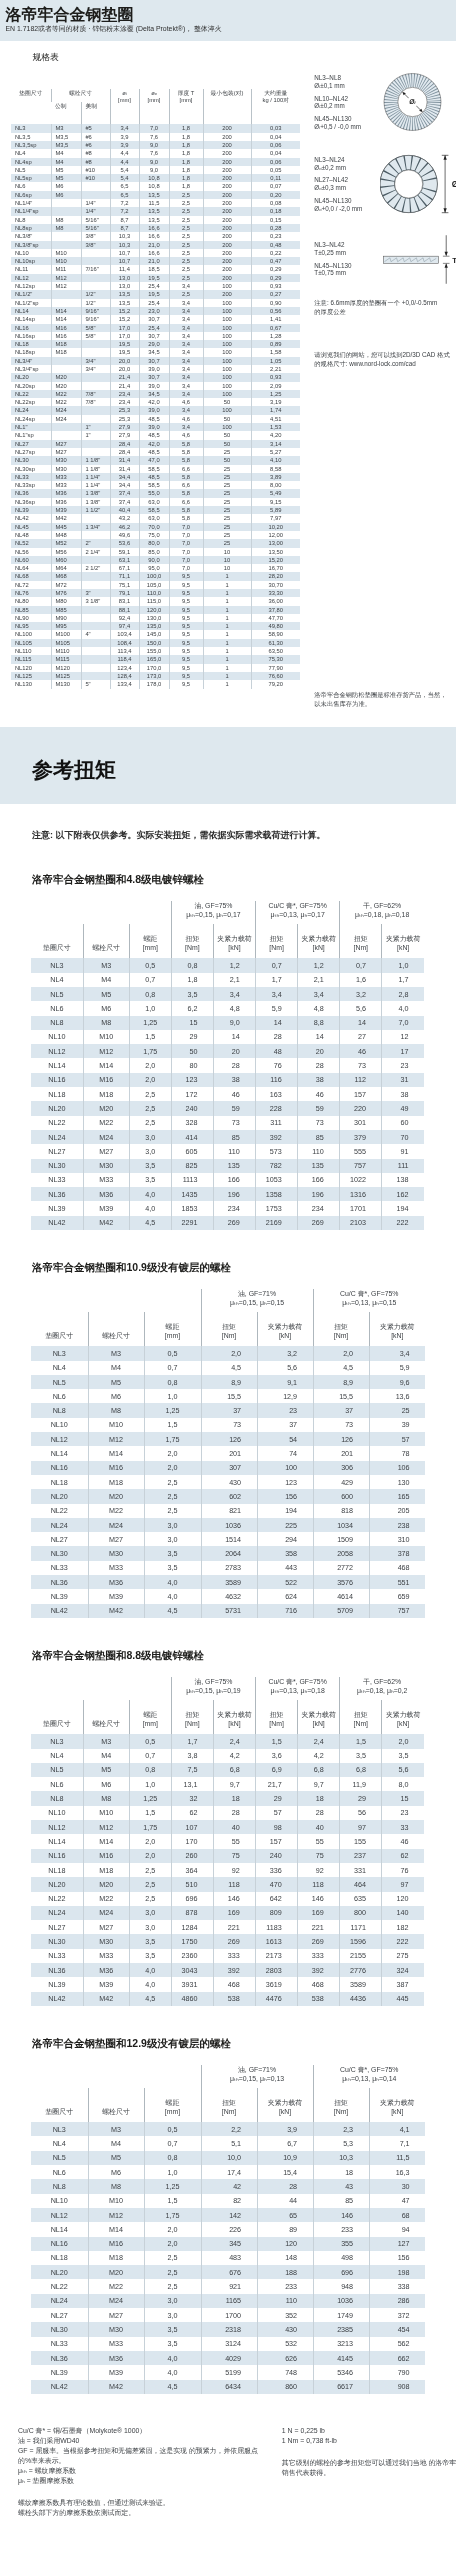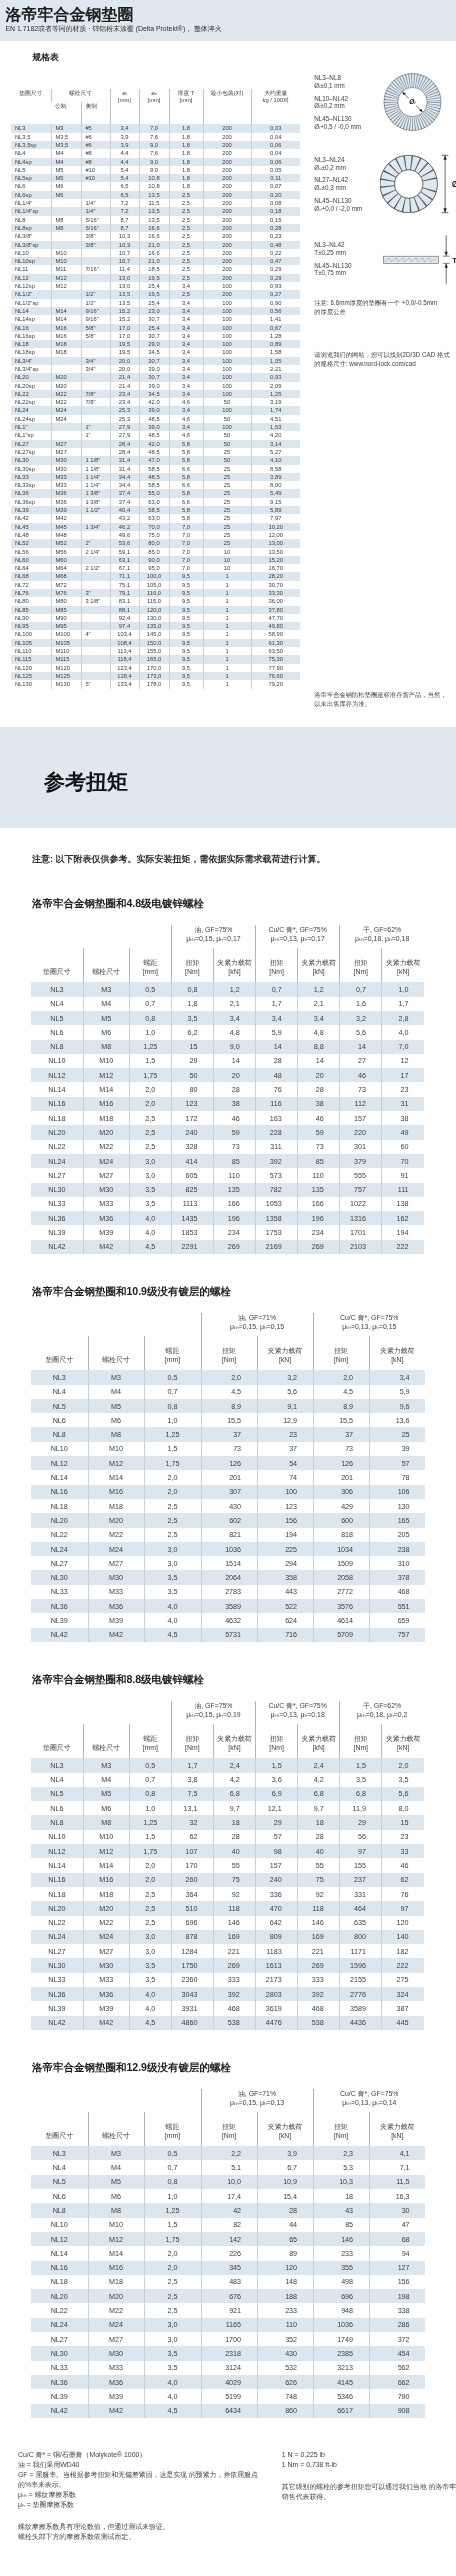--- a/index.html
+++ b/index.html
@@ -10,21 +10,21 @@
     background:#ffffff;
     font-family:"Liberation Sans","DejaVu Sans",sans-serif;
     color:#3d4145;
   }
   
   .header-band{ background:var(--band); padding:7.2px 6.6px 6.6px 5.5px; }
   .header-band h1{ margin:0; font-size:16px; line-height:15.4px; color:#1d1d1b; font-weight:bold; }
   .header-band .subtitle{ margin-top:1.7px; font-size:6.9px; color:#2e2e2e; }
 
   
-  .section-heading{ margin:11px 0 5.5px 5.5px; font-size:8.8px; font-weight:bold; color:#1d1d1b;padding-left:27px; }
+  .section-heading{ margin:11px 0 5.5px 5.5px; font-size:8.8px; font-weight:normal; color:#1d1d1b;padding-left:27px; }
   .spec-wrap{ display:flex; align-items:center; padding-left:11px; }
 
   table{ border-collapse:collapse; }
   .spec-table{ width:288px; font-size:5.8px; table-layout:fixed; }
   .spec-table col.c1{width:40px}.spec-table col.c2{width:30px}.spec-table col.c3{width:29px}
   .spec-table col.c4{width:29px}.spec-table col.c5{width:30px}.spec-table col.c6{width:34px}
   .spec-table col.c7{width:48px}.spec-table col.c8{width:49px}
   .spec-table thead th{
     font-weight:normal; color:#3d4145; text-align:center; vertical-align:top;
     padding:1.1px 1.1px 3.3px 1.1px; height:13.2px; font-size:5.8px; line-height:6.6px;
@@ -46,21 +46,21 @@
   .spec-side{ margin-left:14.3px; width:146px; display:flex; flex-direction:column; height:639px; font-size:6.3px; }
   .tol-block{ display:flex; align-items:center; }
   .tol-texts{ width:66px; }
   .tol-item{ margin:5px 0; line-height:7.7px; }
   .note-thickness{ margin-top:14.3px; line-height:8.8px; width:127px; }
   .note-cad{ margin-top:33px; line-height:9.4px; width:140px; }
   .note-stock{ margin-top:auto; line-height:9.4px; width:138px; }
 
   
   .banner{ background:var(--band); margin:18.7px 0 0 0; padding:32px 0 23px 32px; }
-  .banner h2{ margin:12px; font-size:21px; line-height:22px; color:#111; font-weight:bold; }
+  .banner h2{ margin:0; font-size:21px; line-height:22px; color:#111; font-weight:bold; }
   .banner .bsub{ margin-top:5.5px; font-size:12px; color:#4a4f53; font-weight:normal; }
   .notice{ margin:25px 0 0 32px; font-size:9px; font-weight:bold; color:#2e2e2e; }
 
   
   .torque-title{ margin:31px 0 0 32px; font-size:10.5px; font-weight:bold; color:#1d1d1b; }
   .torque-table{ margin:14.3px 0 0 31px; font-size:7.2px; table-layout:fixed; }
   .torque-table.g3{ width:393px; }
   .torque-table.g2{ width:393px; }
   .torque-table.g3 col.c1{width:52px}.torque-table.g3 col.c2{width:46px}.torque-table.g3 col.c3{width:42px}
   .torque-table.g3 col.cn{width:42px}
@@ -1513,21 +1513,21 @@
         <td>6,8</td>
         <td>6,8</td>
         <td>5,6</td>
       </tr>
       <tr>
         <td>NL6</td>
         <td>M6</td>
         <td>1,0</td>
         <td>13,1</td>
         <td>9,7</td>
-        <td>12,1</td>
+        <td>21,7</td>
         <td>9,7</td>
         <td>11,9</td>
         <td>8,0</td>
       </tr>
       <tr>
         <td>NL8</td>
         <td>M8</td>
         <td>1,25</td>
         <td>32</td>
         <td>18</td>

